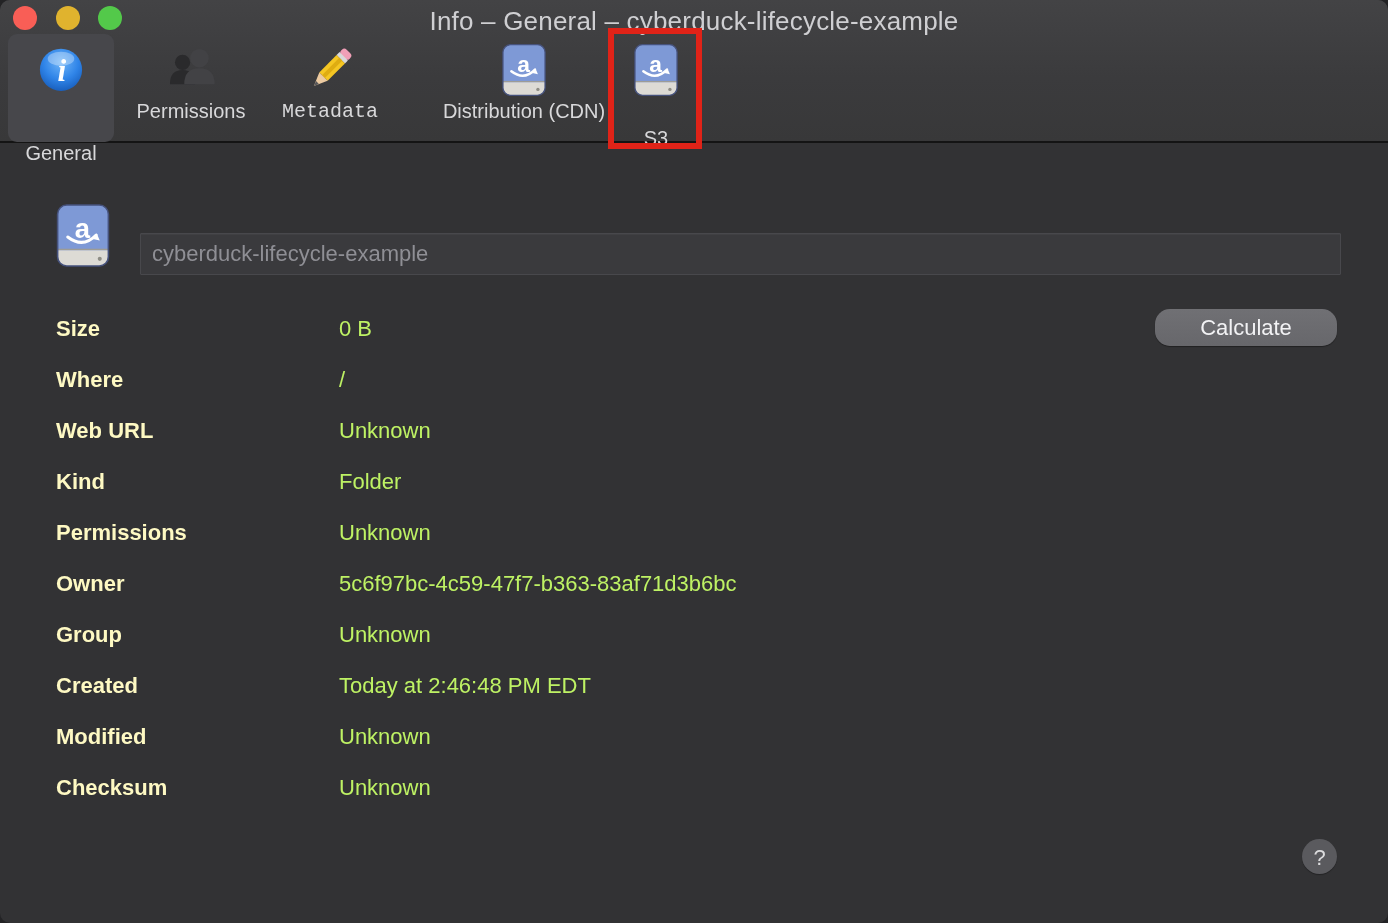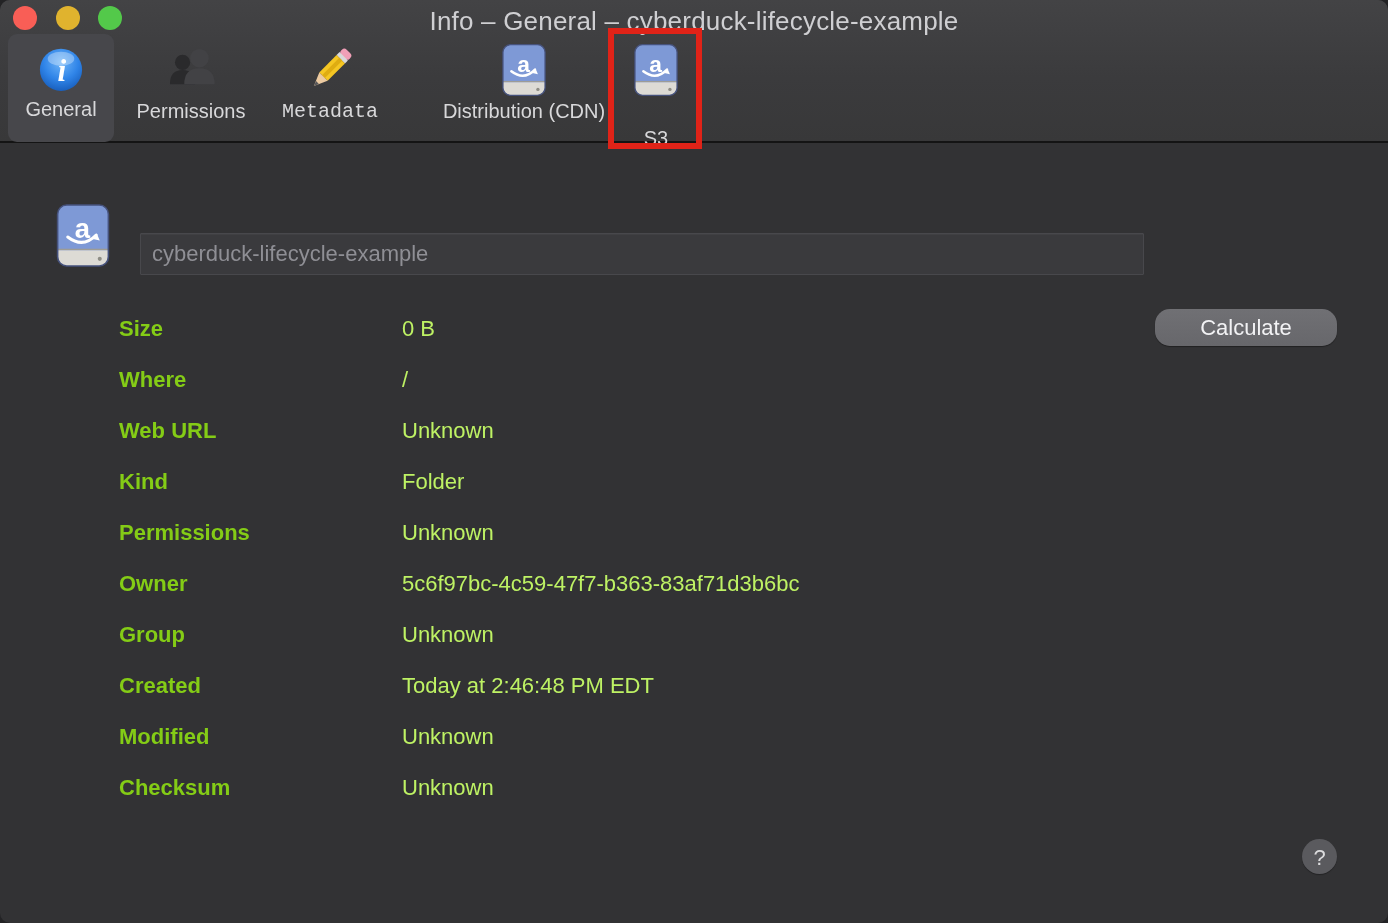--- a/index.html
+++ b/index.html
@@ -22,46 +22,46 @@
   .traffic.zoom{left:98px;background:#53c94a;}
   .window-title{
     position:absolute;left:0;top:6px;width:100%;text-align:center;
     font-size:26px;color:#cfcfd2;letter-spacing:.2px;
   }
   .tab{
     position:absolute;top:34px;height:108px;
     display:flex;flex-direction:column;align-items:center;justify-content:flex-start;
     padding-top:9px;border-radius:9px;cursor:default;
   }
-  .tab.selected{background:#47474b;}
+  .tab.selected{background:#47474b;gap:44px;}
   .tab .ticon{width:54px;height:54px;flex:0 0 auto;}
   .tab .tlabel{margin-top:3px;font-size:20px;color:#d8d8da;white-space:nowrap;}
   .tab-general{left:8px;width:106px;}
   .tab-permissions{left:122px;width:138px;}
   .tab-metadata{left:268px;width:124px;font-family:Liberation Mono, monospace;}
   .tab-distribution{left:416px;width:216px;}
   .tab-s3{left:610px;width:92px;gap:27px;}
   .s3-highlight{
     position:absolute;left:608px;top:28px;width:94px;height:121px;
     border:6px solid #e02318;z-index:6;pointer-events:none;
   }
   
   .file-icon{position:absolute;left:50px;top:203px;width:66px;height:65px;}
   .filename-input{
-    position:absolute;left:140px;top:233px;width:1004px;height:42px;
+    position:absolute;left:140px;top:233px;width:1201px;height:42px;
     background:#3a3a3d;border:1px solid #48484c;border-radius:1px;
     color:#8f8f95;font-size:22px;padding:0 11px;outline:none;
     font-family:"Liberation Sans", sans-serif;
     box-shadow:inset 0 1px 0 rgba(255,255,255,0.03);
   }
   .info-rows{position:absolute;left:0;top:315px;width:1388px;}
   .info-row{height:51px;font-size:22px;line-height:27px;}
   .info-row .rlabel{
-    display:inline-block;margin-left:119px;width:283px;
-    font-weight:bold;color:#84cc16;vertical-align:top;
+    display:inline-block;margin-left:56px;width:283px;
+    font-weight:bold;color:#fef9c3;vertical-align:top;
   }
   .info-row .rvalue{color:#bef264;}
   .calc-btn{
     position:absolute;left:1155px;top:309px;width:182px;height:37px;
     background:linear-gradient(180deg,#707074,#67676b);
     border:none;border-radius:15px;color:#f2f2f4;font-size:22px;
     font-family:"Liberation Sans", sans-serif;cursor:default;
     box-shadow:0 1px 1px rgba(0,0,0,0.35);
   }
   .help-btn{

